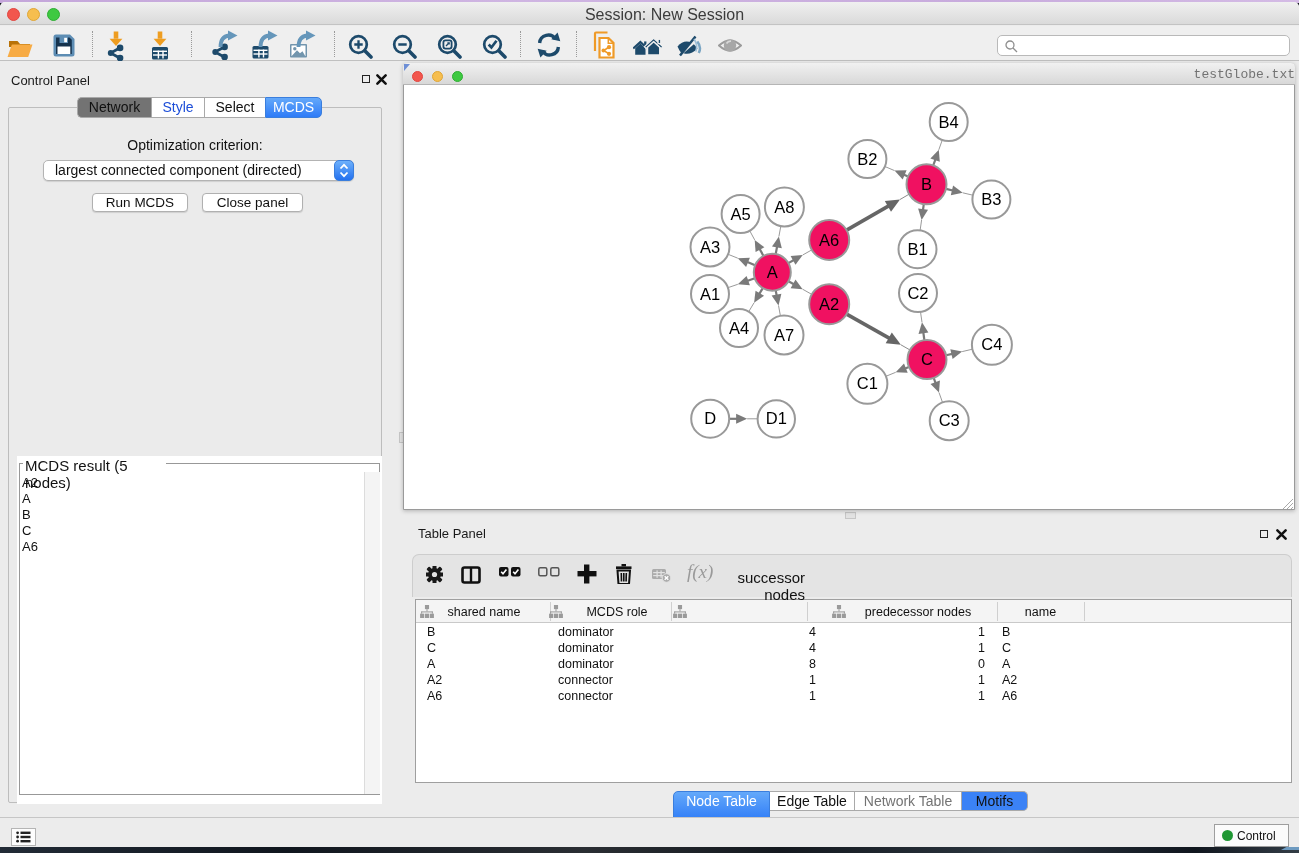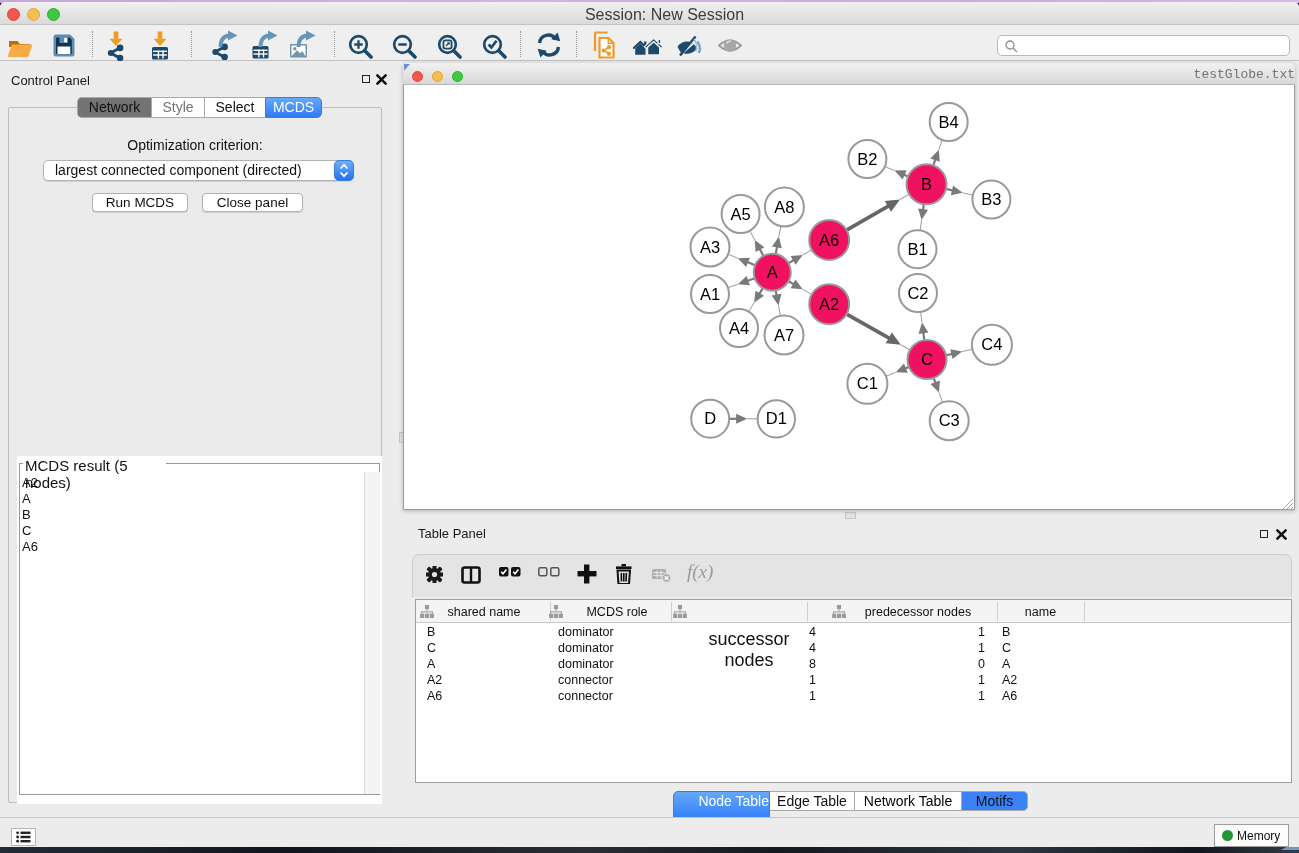--- a/index.html
+++ b/index.html
@@ -157,21 +157,21 @@
       <circle cx="5" cy="5" r="4" fill="none" stroke="#8e8e8e" stroke-width="1.3"></circle>
       <line x1="8" y1="8" x2="12" y2="12" stroke="#8e8e8e" stroke-width="1.3"></line>
     </svg>
 <div style="position:absolute;left:11px;top:71px;width:300px;height:16px;font-size:13px;color:#1a1a1a;">Control Panel</div>
 <div style="position:absolute;left:362px;top:73px;width:8px;height:8px;border:1.3px solid #222;"></div>
 <svg class="abs" style="left:376px;top:72px" width="11" height="11" viewBox="0 0 12 12">
       <path d="M1.5 1.5 L10.5 10.5 M10.5 1.5 L1.5 10.5" stroke="#111" stroke-width="2.7" stroke-linecap="round"></path>
     </svg>
 <div style="position:absolute;left:8px;top:105px;width:374px;height:696px;background:#ebebeb;border:1px solid #bdbdbd;border-radius:2px;"></div>
 <div style="position:absolute;left:77px;top:95px;width:74px;height:21px;background:#737373;color:#111;border:1px solid #a9a9a9;border-radius:5px 0 0 5px;font-size:14px;text-align:center;line-height:19px;margin:0;border-right-width:0;">Network</div>
-<div style="position:absolute;left:151px;top:95px;width:53px;height:21px;background:#fff;color:#737373;border:1px solid #a9a9a9;font-size:14px;text-align:center;line-height:19px;margin:0;border-right-width:0;">Style</div>
+<div style="position:absolute;left:151px;top:95px;width:53px;height:21px;background:#fff;color:#1d4ed8;border:1px solid #a9a9a9;font-size:14px;text-align:center;line-height:19px;margin:0;border-right-width:0;">Style</div>
 <div style="position:absolute;left:204px;top:95px;width:61px;height:21px;background:#fff;color:#111;border:1px solid #a9a9a9;font-size:14px;text-align:center;line-height:19px;margin:0;border-right-width:0;">Select</div>
 <div style="position:absolute;left:265px;top:95px;width:57px;height:21px;background:linear-gradient(#64a9fa,#2e7bf7);color:#fff;border:1px solid #3a7edd;border-radius:0 5px 5px 0;font-size:14px;text-align:center;line-height:19px;margin:0;border-right-width:0;border-right-width:1px;">MCDS</div>
 <div style="position:absolute;left:0;top:135px;width:390px;height:17px;text-align:center;font-size:14px;color:#111;">Optimization criterion:</div>
 <div style="position:absolute;left:43px;top:158px;width:311px;height:21px;background:#fff;border:1px solid #b3b3b3;border-radius:5px;box-shadow:0 1px 1px rgba(0,0,0,0.12);"></div>
 <div style="position:absolute;left:55px;top:160px;width:280px;height:17px;font-size:14px;color:#111;">largest connected component (directed)</div>
 <div style="position:absolute;left:334px;top:158px;width:20px;height:21px;background:linear-gradient(#6db0fb,#2471ef);border-radius:5px;border:1px solid #3a7edd;"></div>
 <svg class="abs" style="left:338px;top:161px" width="12" height="15" viewBox="0 0 12 15">
       <path d="M2.5 5.5 L6 1.8 L9.5 5.5" stroke="#fff" stroke-width="1.8" fill="none"></path>
       <path d="M2.5 9.5 L6 13.2 L9.5 9.5" stroke="#fff" stroke-width="1.8" fill="none"></path>
     </svg>
@@ -421,21 +421,21 @@
         <rect x="1.4" y="6.2" width="10.6" height="1"></rect>
         <rect x="1" y="6.2" width="1" height="2.2"></rect>
         <rect x="11.4" y="6.2" width="1" height="2.2"></rect>
         <rect x="0" y="8.4" width="4" height="4.2"></rect>
         <rect x="4.7" y="8.4" width="4" height="4.2"></rect>
         <rect x="9.4" y="8.4" width="4" height="4.2"></rect>
       </g>
     </svg>
 <div style="position:absolute;left:430px;top:603px;width:108px;height:15px;font-size:12.5px;color:#111;text-align:center;">shared name</div>
 <div style="position:absolute;left:565px;top:603px;width:104px;height:15px;font-size:12.5px;color:#111;text-align:center;">MCDS role</div>
-<div style="position:absolute;left:693px;top:627px;width:112px;height:15px;font-size:18px;color:#111;text-align:center;">successor nodes</div>
+<div style="position:absolute;left:693px;top:567px;width:112px;height:15px;font-size:15px;color:#111;text-align:right;">successor nodes</div>
 <div style="position:absolute;left:848px;top:603px;width:140px;height:15px;font-size:12.5px;color:#111;text-align:center;">predecessor nodes</div>
 <div style="position:absolute;left:997px;top:603px;width:87px;height:15px;font-size:12.5px;color:#111;text-align:center;">name</div>
 <div style="position:absolute;left:427px;top:622px;width:110px;height:16px;font-size:12.5px;color:#111;line-height:16px;">B</div>
 <div style="position:absolute;left:558px;top:622px;width:110px;height:16px;font-size:12.5px;color:#111;line-height:16px;">dominator</div>
 <div style="position:absolute;left:716px;top:622px;width:100px;height:16px;font-size:12.5px;color:#111;line-height:16px;text-align:right;">4</div>
 <div style="position:absolute;left:885px;top:622px;width:100px;height:16px;font-size:12.5px;color:#111;line-height:16px;text-align:right;">1</div>
 <div style="position:absolute;left:1002px;top:622px;width:80px;height:16px;font-size:12.5px;color:#111;line-height:16px;">B</div>
 <div style="position:absolute;left:427px;top:638px;width:110px;height:16px;font-size:12.5px;color:#111;line-height:16px;">C</div>
 <div style="position:absolute;left:558px;top:638px;width:110px;height:16px;font-size:12.5px;color:#111;line-height:16px;">dominator</div>
 <div style="position:absolute;left:716px;top:638px;width:100px;height:16px;font-size:12.5px;color:#111;line-height:16px;text-align:right;">4</div>
@@ -449,31 +449,31 @@
 <div style="position:absolute;left:427px;top:670px;width:110px;height:16px;font-size:12.5px;color:#111;line-height:16px;">A2</div>
 <div style="position:absolute;left:558px;top:670px;width:110px;height:16px;font-size:12.5px;color:#111;line-height:16px;">connector</div>
 <div style="position:absolute;left:716px;top:670px;width:100px;height:16px;font-size:12.5px;color:#111;line-height:16px;text-align:right;">1</div>
 <div style="position:absolute;left:885px;top:670px;width:100px;height:16px;font-size:12.5px;color:#111;line-height:16px;text-align:right;">1</div>
 <div style="position:absolute;left:1002px;top:670px;width:80px;height:16px;font-size:12.5px;color:#111;line-height:16px;">A2</div>
 <div style="position:absolute;left:427px;top:686px;width:110px;height:16px;font-size:12.5px;color:#111;line-height:16px;">A6</div>
 <div style="position:absolute;left:558px;top:686px;width:110px;height:16px;font-size:12.5px;color:#111;line-height:16px;">connector</div>
 <div style="position:absolute;left:716px;top:686px;width:100px;height:16px;font-size:12.5px;color:#111;line-height:16px;text-align:right;">1</div>
 <div style="position:absolute;left:885px;top:686px;width:100px;height:16px;font-size:12.5px;color:#111;line-height:16px;text-align:right;">1</div>
 <div style="position:absolute;left:1002px;top:686px;width:80px;height:16px;font-size:12.5px;color:#111;line-height:16px;">A6</div>
-<div style="position:absolute;left:673px;top:789px;width:97px;height:31px;background:linear-gradient(#64a9fa,#2e7bf7);color:#fff;border:1px solid #3a7edd;border-radius:5px 0 0 5px;font-size:14px;text-align:right;line-height:18px;">Node Table</div>
+<div style="position:absolute;left:673px;top:789px;width:97px;height:31px;background:linear-gradient(#64a9fa,#2e7bf7);color:#fff;border:1px solid #3a7edd;border-radius:5px 0 0 5px;font-size:14px;text-align:center;line-height:18px;">Node Table</div>
 <div style="position:absolute;left:770px;top:789px;width:85px;height:20px;background:#fff;color:#111;border:1px solid #a9a9a9;border-left-width:0;font-size:14px;text-align:center;line-height:18px;">Edge Table</div>
-<div style="position:absolute;left:855px;top:789px;width:107px;height:20px;background:#fff;color:#000000;border:1px solid #a9a9a9;border-left-width:0;font-size:14px;text-align:center;line-height:18px;">Network Table</div>
+<div style="position:absolute;left:855px;top:789px;width:107px;height:20px;background:#fff;color:#737373;border:1px solid #a9a9a9;border-left-width:0;font-size:14px;text-align:center;line-height:18px;">Network Table</div>
 <div style="position:absolute;left:962px;top:789px;width:66px;height:20px;background:#3b82f6;color:#111;border:1px solid #a9a9a9;border-left-width:0;border-radius:0 5px 5px 0;font-size:14px;text-align:center;line-height:18px;">Motifs</div>
 <div style="position:absolute;left:0;top:815px;width:1299px;height:31px;background:#ececec;border-top:1px solid #c6c6c6;"></div>
 <div style="position:absolute;left:11px;top:826px;width:25px;height:18px;background:#fdfdfd;border:1px solid #b5b5b5;"></div>
 <svg class="abs" style="left:16px;top:829px" width="15" height="12" viewBox="0 0 15 12">
       <g fill="#222">
         <circle cx="1.6" cy="1.8" r="1.4"></circle>
         <circle cx="1.6" cy="6" r="1.4"></circle>
         <circle cx="1.6" cy="10.2" r="1.4"></circle>
         <rect x="4.5" y="0.6" width="10" height="2.4"></rect>
         <rect x="4.5" y="4.8" width="10" height="2.4"></rect>
         <rect x="4.5" y="9" width="10" height="2.4"></rect>
       </g>
     </svg>
 <div style="position:absolute;left:1214px;top:822px;width:75px;height:23px;background:#fbfbfb;border:1px solid #9e9e9e;"></div>
 <div style="position:absolute;left:1222px;top:828px;width:11px;height:11px;border-radius:50%;background:#1f9733;"></div>
-<div style="position:absolute;left:1237px;top:827px;width:50px;height:14px;font-size:12px;color:#111;">Memory</div>
+<div style="position:absolute;left:1237px;top:827px;width:50px;height:14px;font-size:12px;color:#111;">Control</div>
 </div>
 </body></html>

